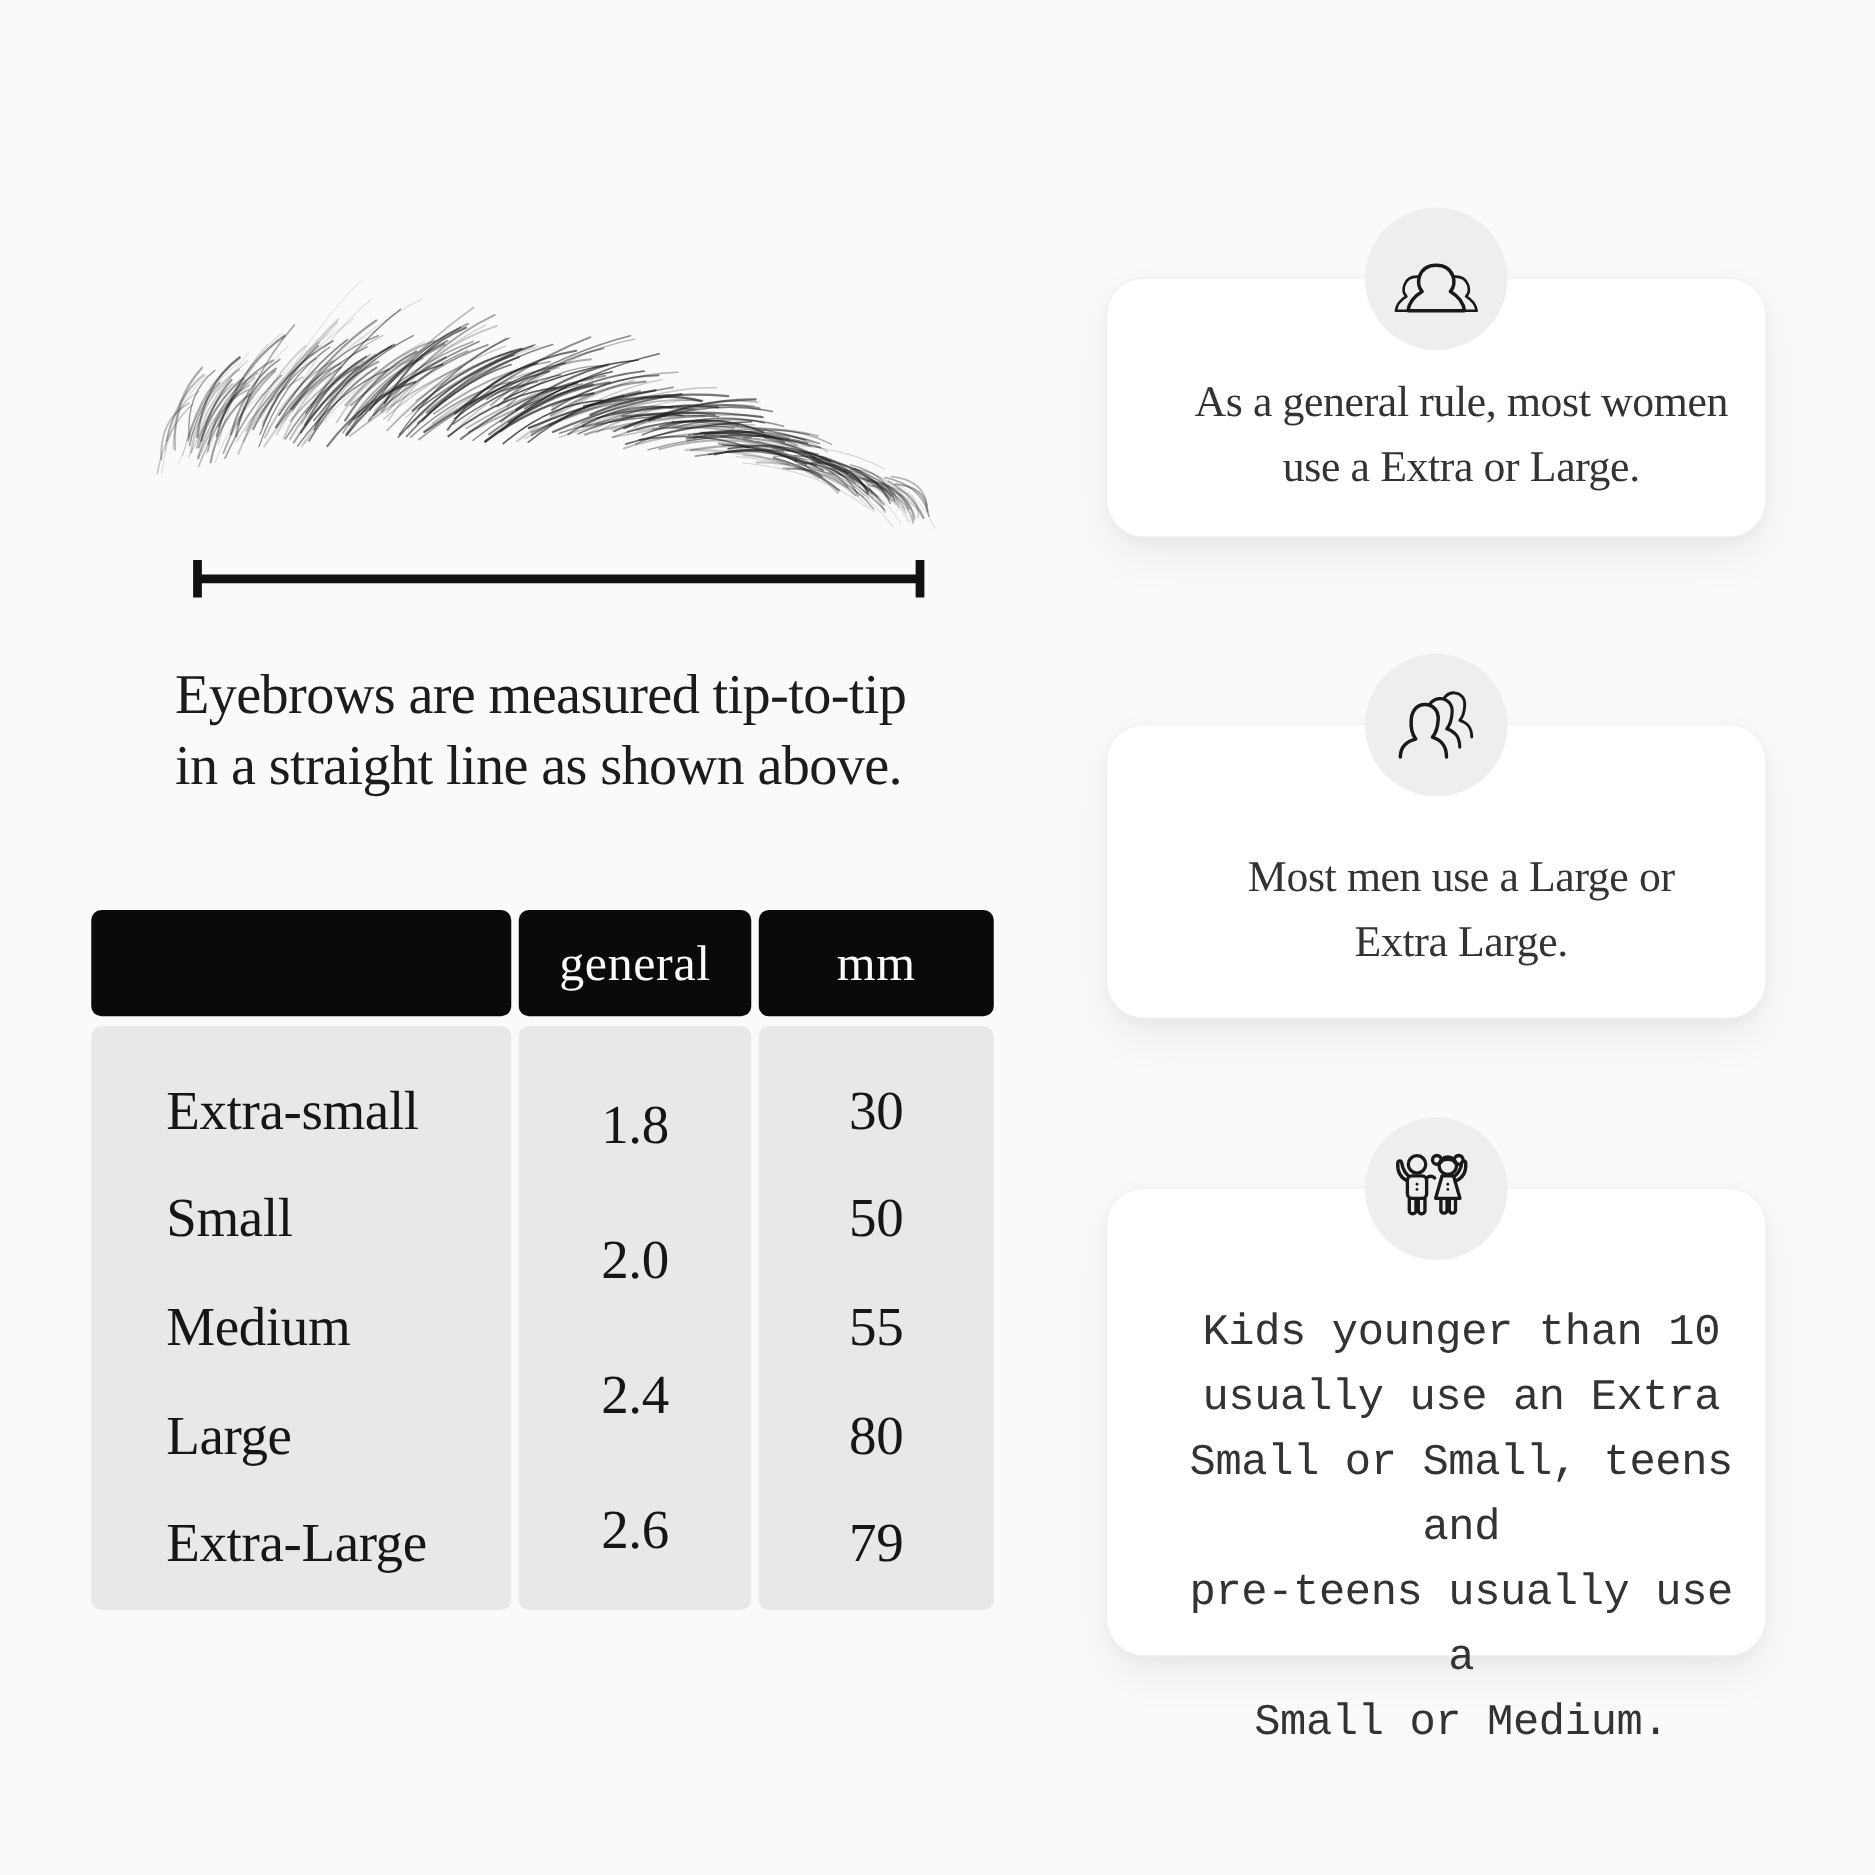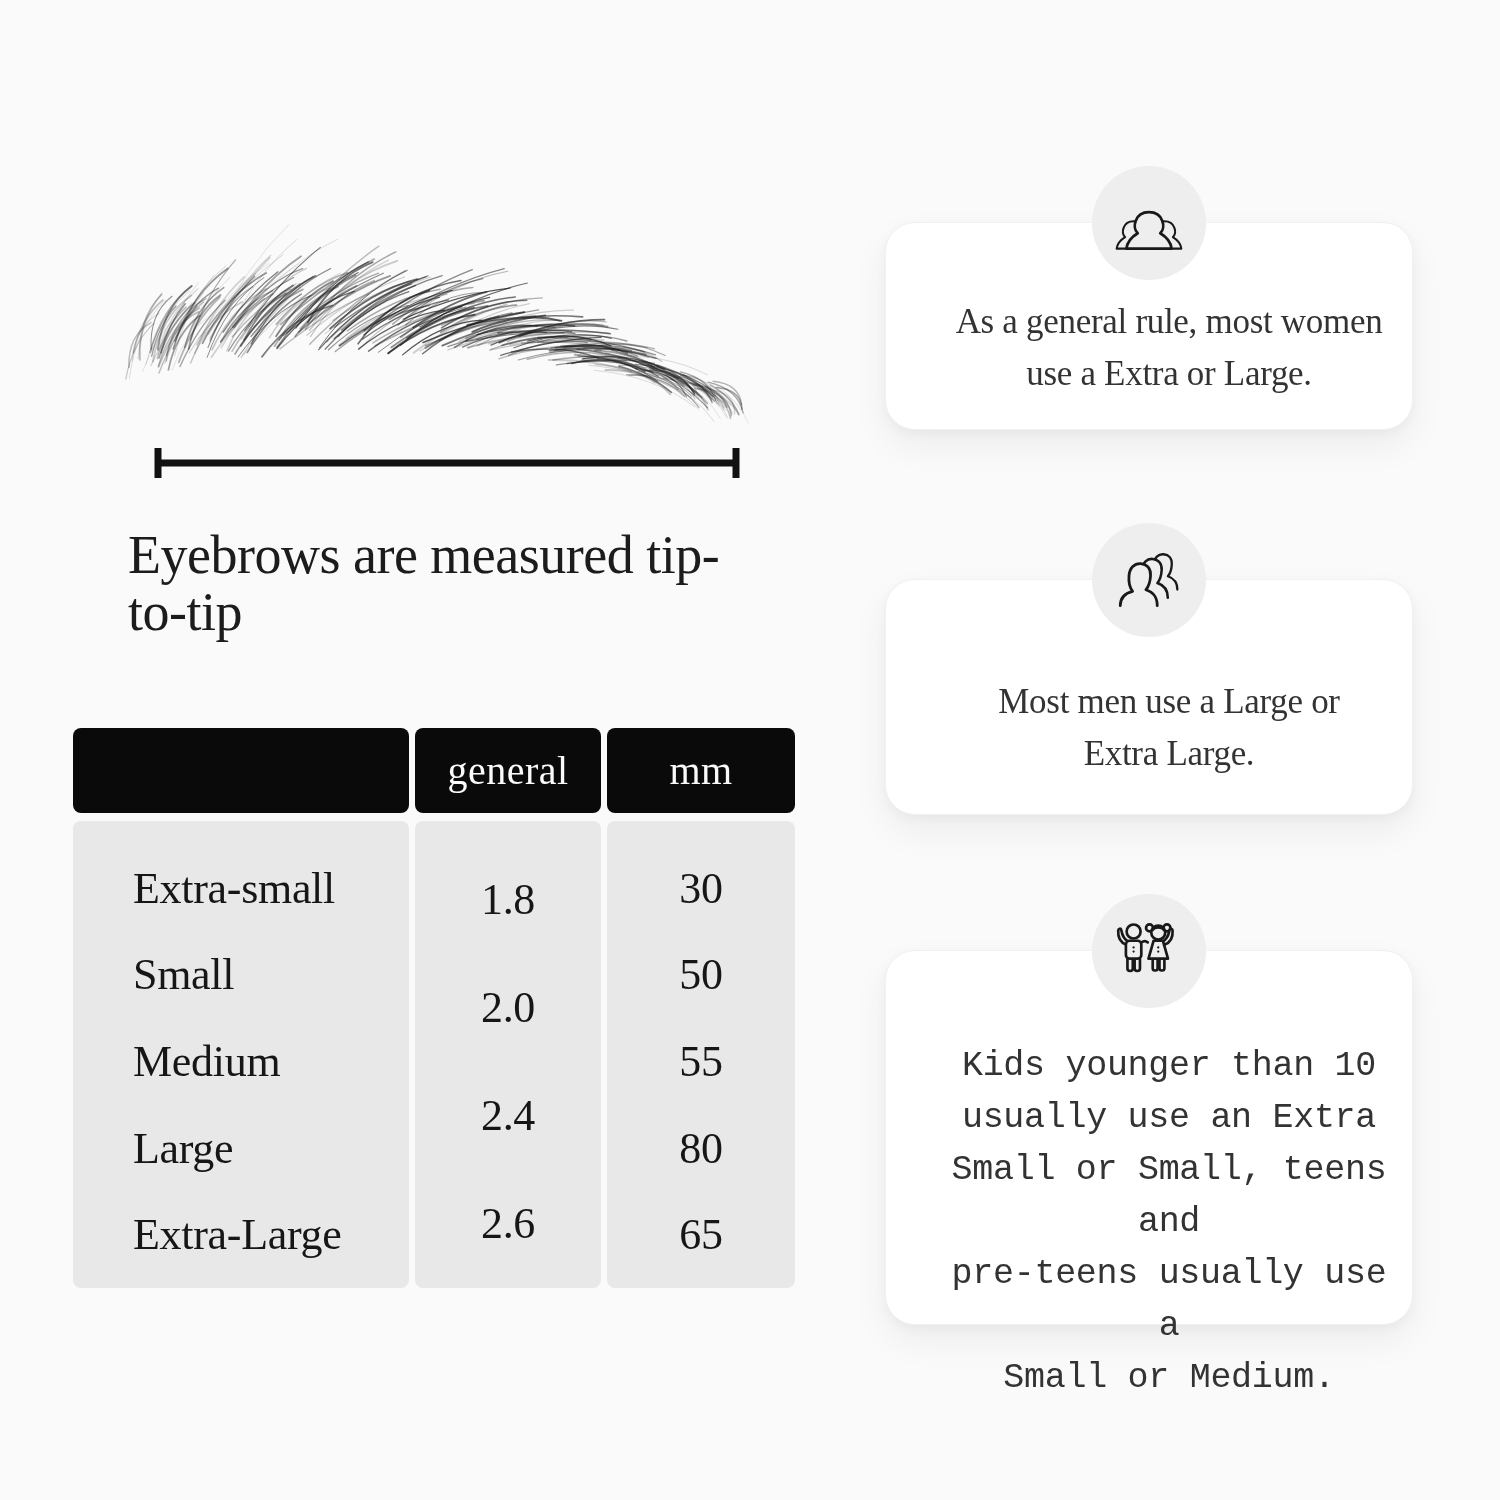--- a/index.html
+++ b/index.html
@@ -8,21 +8,21 @@
     --line:#111111; --header-ink:#fafafa;
   }
   html,body{margin:0;padding:0;}
   body{background:#e8e8e8;font-family:"Liberation Serif","DejaVu Serif",serif;}
   #canvas{position:relative;width:1500px;height:1500px;background:var(--page-bg);overflow:hidden;margin:0 auto;}
 
   
   #brow-box{position:absolute;left:118px;top:253px;width:632px;height:172px;}
   #brow-box svg{overflow:visible;display:block;}
   #measure-line{position:absolute;left:151px;top:446px;width:592px;height:34px;}
-  #caption{position:absolute;left:128px;top:527px;width:640px;font-size:54px;line-height:57px;
+  #caption{position:absolute;left:140px;top:527px;width:640px;font-size:45px;line-height:57px;
            letter-spacing:-0.5px;color:var(--ink);}
   #caption .cap-line{display:block;}
 
   
   #size-table{position:absolute;left:73px;top:728px;display:grid;
               grid-template-columns:336px 186px 188px;grid-template-rows:85px 467px;
               column-gap:6px;row-gap:8px;}
   .th{background:var(--table-header-bg);border-radius:8px;color:var(--header-ink);
       display:flex;align-items:center;justify-content:center;font-size:40px;letter-spacing:0.5px;}
   .tb{background:var(--table-body-bg);border-radius:8px;display:flex;flex-direction:column;
@@ -346,20 +346,21 @@
   <div id="measure-line">
     <svg width="592" height="34" viewBox="0 0 592 34" xmlns="http://www.w3.org/2000/svg">
       <line x1="4" y1="17" x2="588" y2="17" stroke="#111" stroke-width="7"></line>
       <line x1="7" y1="2" x2="7" y2="32" stroke="#111" stroke-width="7"></line>
       <line x1="585" y1="2" x2="585" y2="32" stroke="#111" stroke-width="7"></line>
     </svg>
   </div>
 
   <div id="caption">
     <span class="cap-line">Eyebrows are measured tip-to-tip</span>
+    <span class="cap-line">in a straight line as shown above.</span>
   </div>
 
   <div id="size-table">
     <div class="th"></div>
     <div class="th">general</div>
     <div class="th">mm</div>
 
     <div class="tb labels">
       <div class="row">Extra-small</div>
       <div class="row">Small</div>
@@ -371,21 +372,21 @@
       <div class="row">1.8</div>
       <div class="row">2.0</div>
       <div class="row">2.4</div>
       <div class="row">2.6</div>
     </div>
     <div class="tb">
       <div class="row">30</div>
       <div class="row">50</div>
       <div class="row">55</div>
       <div class="row">80</div>
-      <div class="row">65</div>
+      <div class="row">79</div>
     </div>
   </div>
 
   <div class="card" id="card-women">
     <div class="icon-circle">
       <svg width="78" height="60" viewBox="0 0 76 58" fill="none" stroke="#191919" stroke-width="2.7" stroke-linecap="round" stroke-linejoin="round">
         <g transform="translate(-5.5,13.5) scale(0.75)">
           <path fill="#efeeee" d="M16 54 C17 46 22 42 27 39 C24 36 23.5 31 25 27 C26.8 22 31 18.5 38 18.5 C45 18.5 49.2 22 51 27 C52.5 31 52 36 49 39 C54 42 59 46 60 54 Z"></path>
         </g>
         <g transform="translate(24.5,13.5) scale(0.75)">

